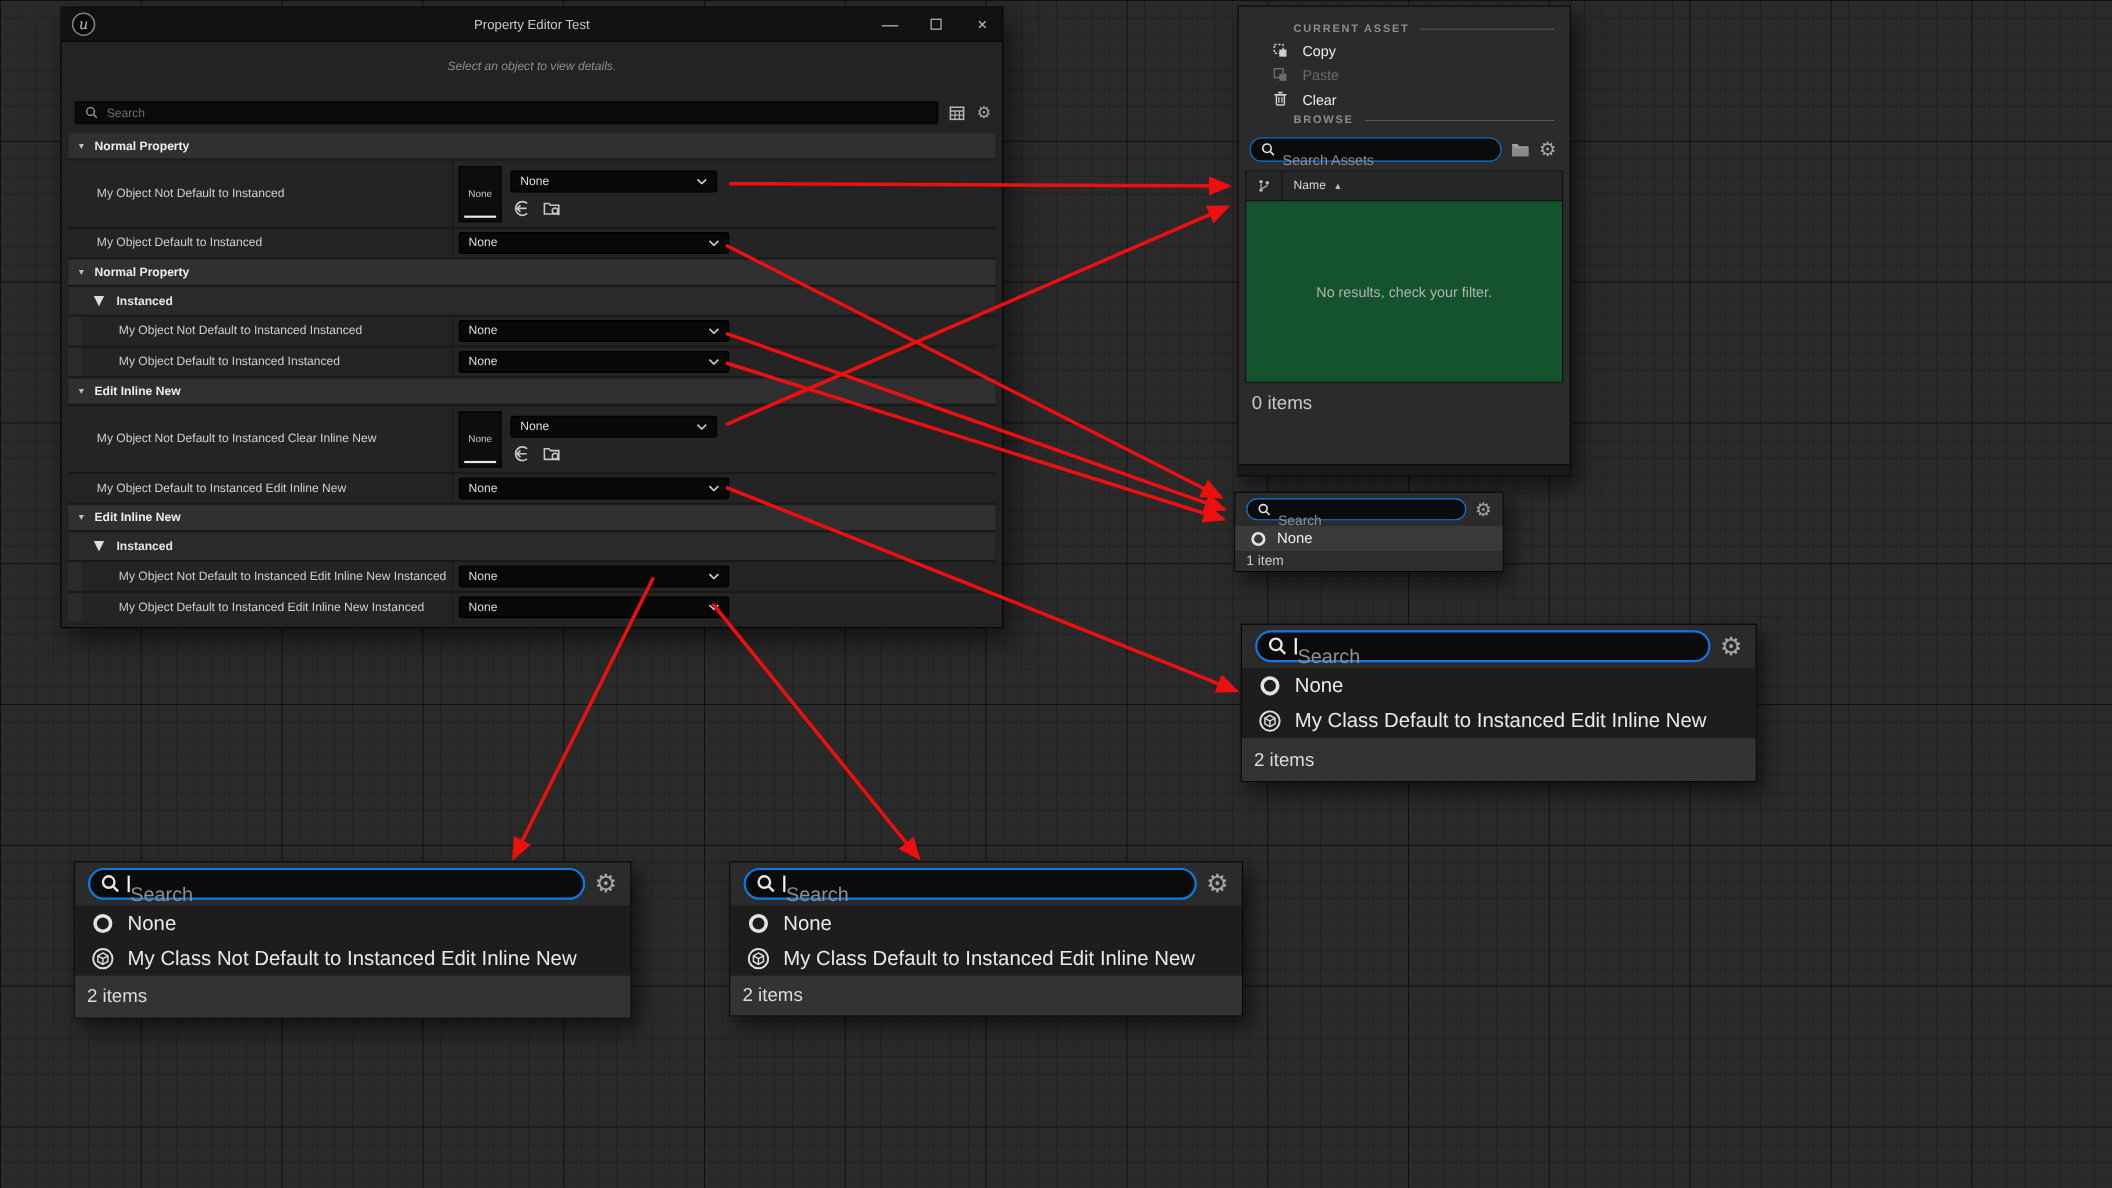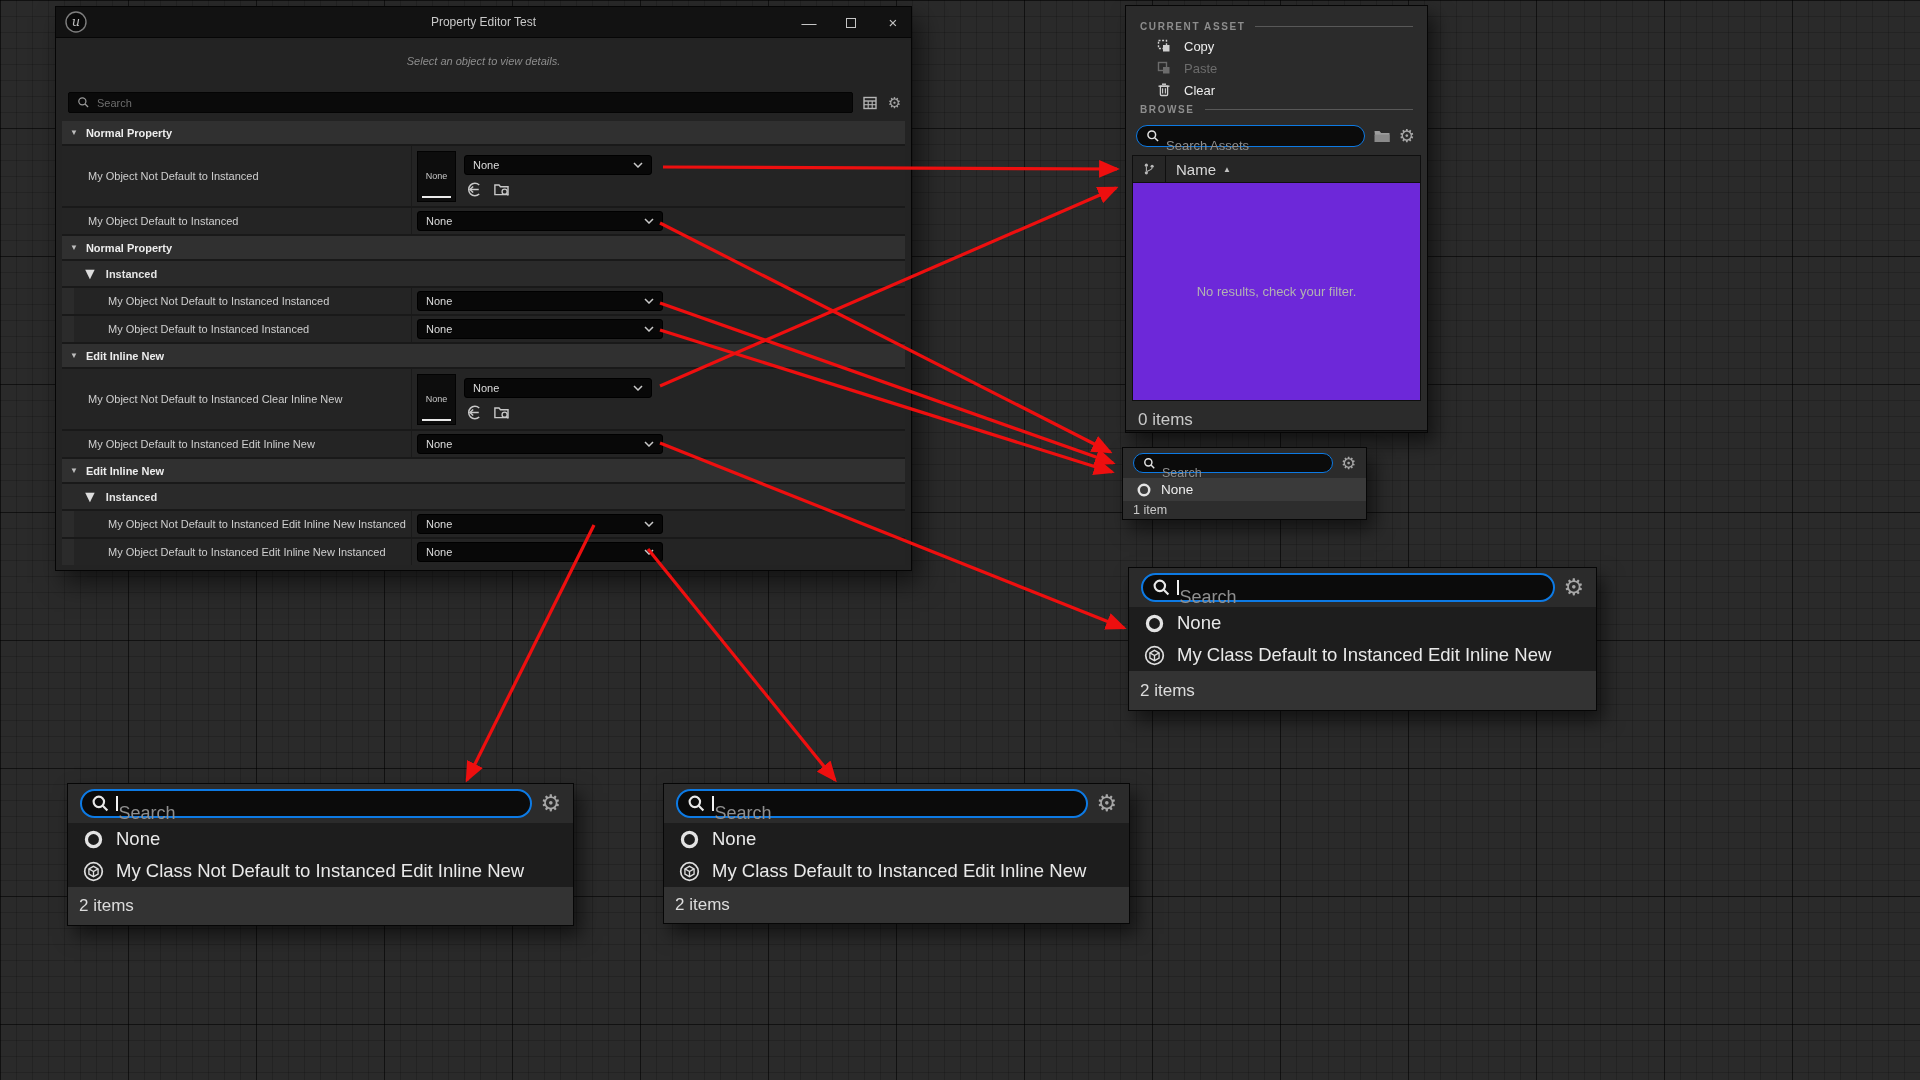--- a/index.html
+++ b/index.html
@@ -68,35 +68,35 @@
   .pill { flex:1; background:#0b0b0b; border:1.5px solid #0d7ae4; border-radius:12px;
           display:flex; align-items:center; gap:6px; padding:0 9px; position:relative; }
   .pill input { flex:1; min-width:0; background:transparent; border:none; outline:none; color:#dcdcdc;
                 font-family:"Liberation Sans", sans-serif;margin-top:19px; }
   .pill input::placeholder { color:#8f8f8f; }
   .caret { width:1.5px; height:60%; background:#f2f2f2; margin-right:-5px; }
 
   
   #assetPicker { left:1125px; top:5px; width:303px; height:428px; display:flex; flex-direction:column; padding-top:12px; }
   .secthead { display:flex; align-items:center; gap:10px; padding:3px 14px; }
-  .sectlabel { font-size:10px; font-weight:bold; letter-spacing:1.6px; color:#8d8d8d; }
+  .sectlabel { font-size:10px; font-weight:bold; letter-spacing:1.6px; color:#8d8d8d;margin-left:36px; }
   .sectrule { flex:1; height:1px; background:#585858; }
   .mitem { display:flex; align-items:flex-end; gap:12px; padding:3px 0 3px 30px; cursor:pointer; }
   .mitem .mlabel { font-size:13px; color:#ececec; }
   .mitem.disabled .mlabel { color:#6c6c6c; }
   .apSearch { display:flex; align-items:center; gap:8px; padding:7px 12px 6px 10px; }
   .apSearch .pill { height:22px; font-size:13px; }
   .apSearch .pill input { font-size:13px; }
   .listwrap { margin:2px 6px 0 6px; border:1px solid #0f0f0f; display:flex; flex-direction:column; }
   .colhead { height:27px; background:#262626; display:flex; align-items:stretch; border-bottom:1px solid #0f0f0f; }
   .hiercell { width:33px; border-right:1px solid #0f0f0f; display:flex; align-items:center; justify-content:center; }
   .namecell { display:flex; align-items:center; gap:7px; padding-left:10px; }
-  .namecell .ntext { font-size:15px; color:#d8d8d8; }
+  .namecell .ntext { font-size:11px; color:#d8d8d8; }
   .sortasc { font-size:8px; color:#c2c2c2; }
-  .listbody { height:217px; background:#6d28d9; display:flex; align-items:center; justify-content:center; }
+  .listbody { height:164px; background:#14532d; display:flex; align-items:center; justify-content:center; }
   .emptymsg { font-size:13px; color:#b2b2b2; }
   .apfooter { padding:9px 0 0 12px; font-size:17px; color:#c9c9c9; flex:1; }
   .bstrip { height:10px; background:#191919; border-top:1px solid #0b0b0b; }
 
   
   .pickSearch { display:flex; align-items:center; gap:8px; }
   .itemrow { display:flex; align-items:center; cursor:pointer; }
   .pcount { display:flex; align-items:center; }
 
   #pickSmall { left:1122px; top:447px; width:245px; height:73px; display:flex; flex-direction:column; }

